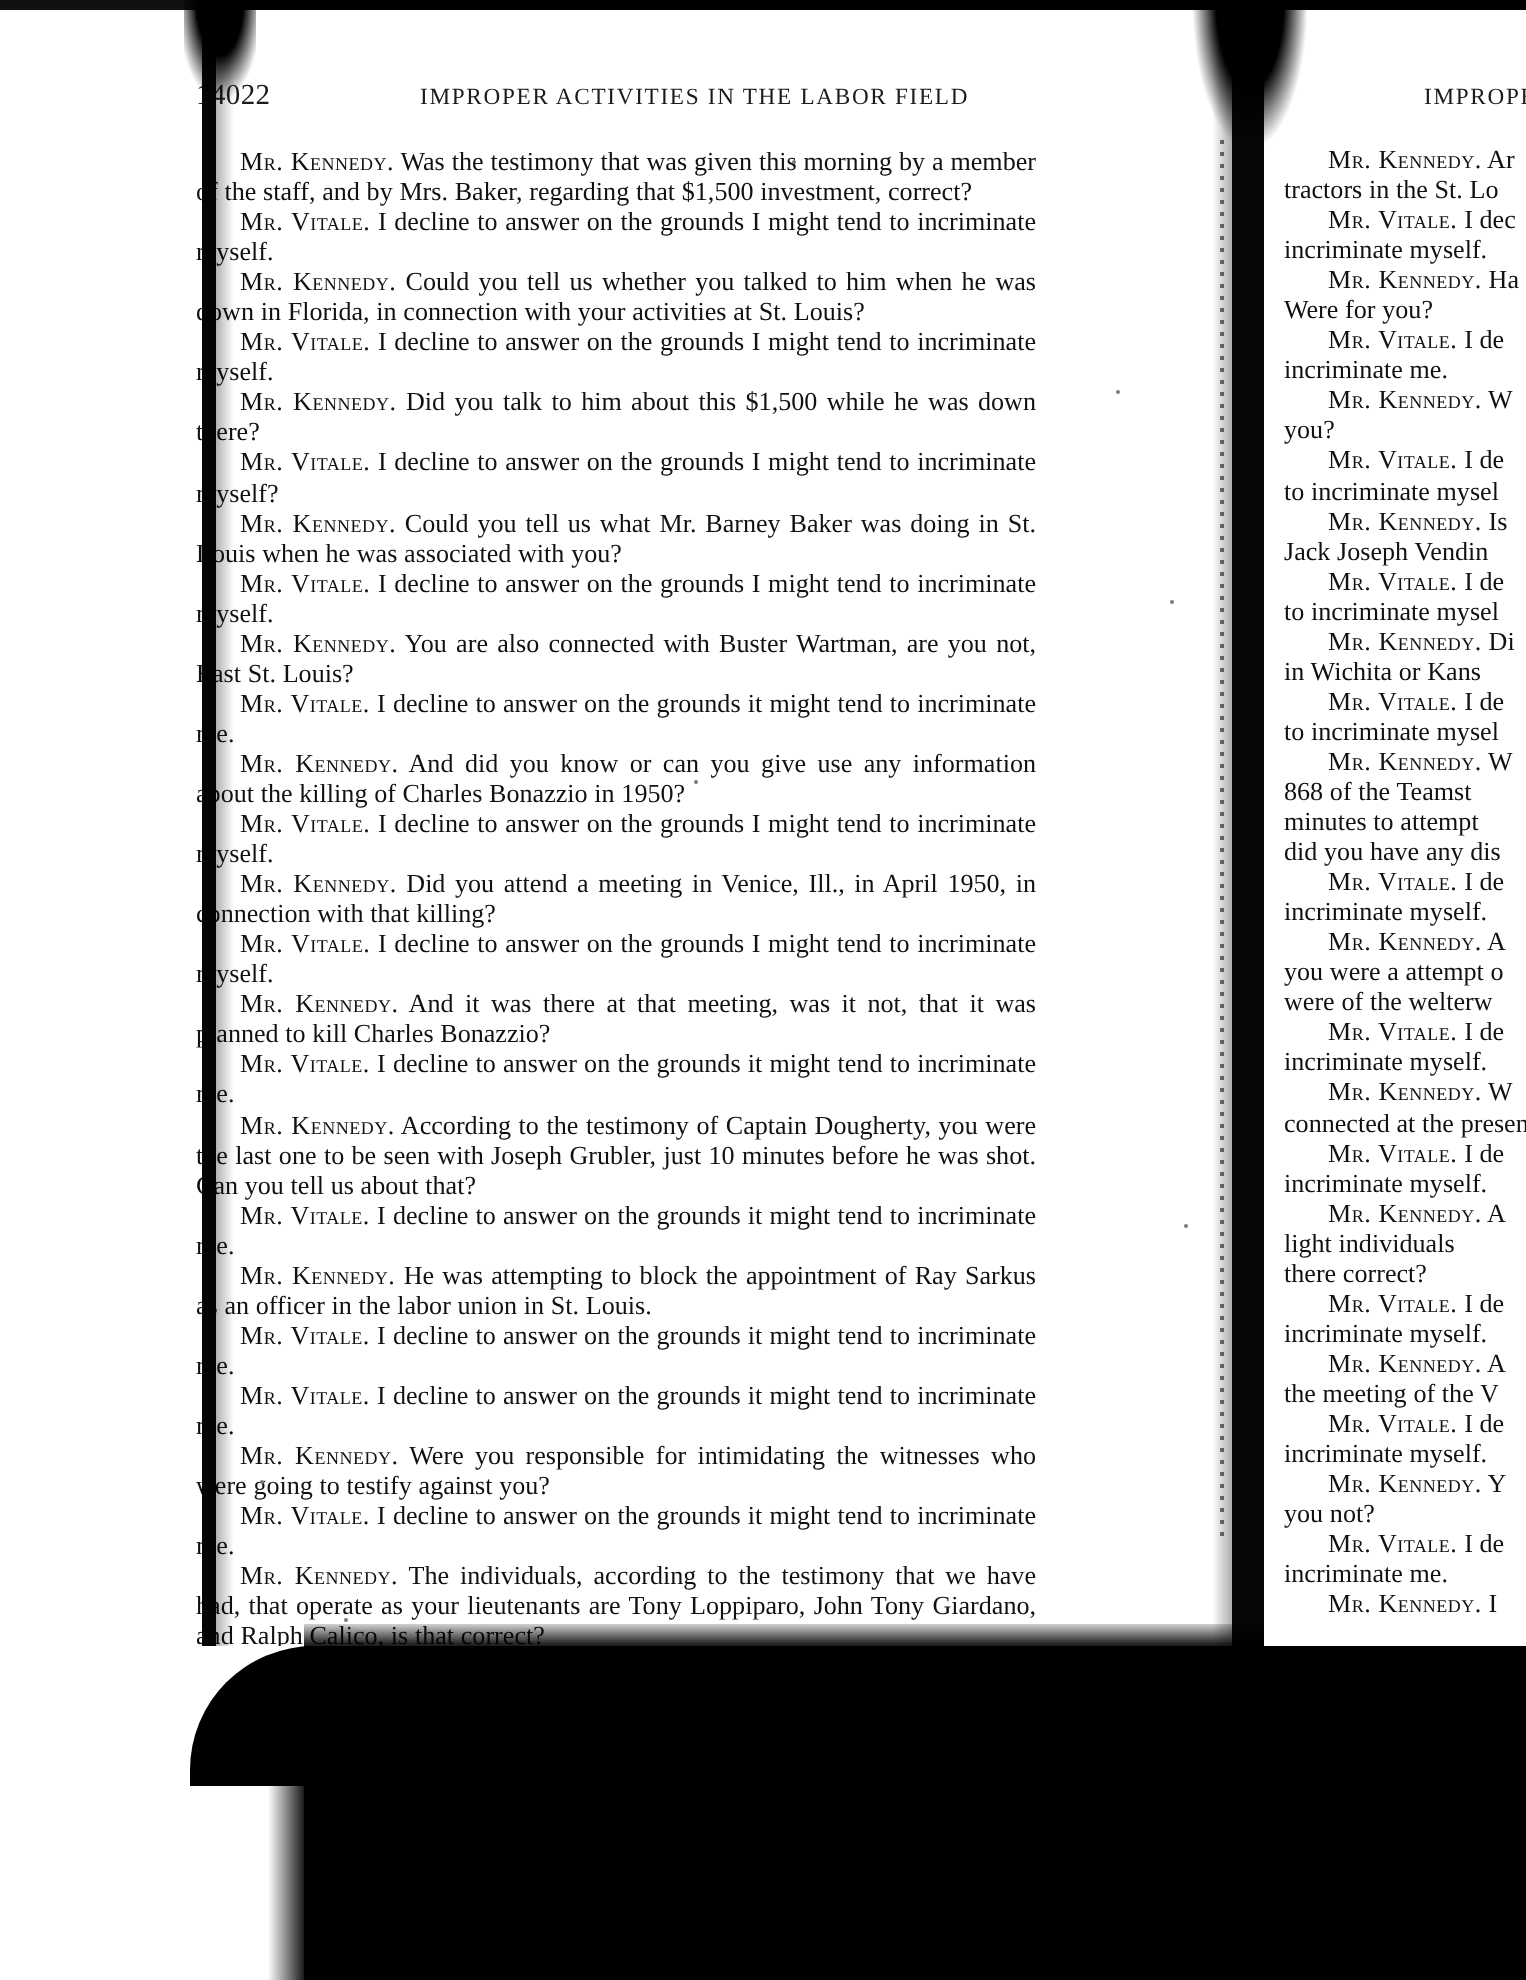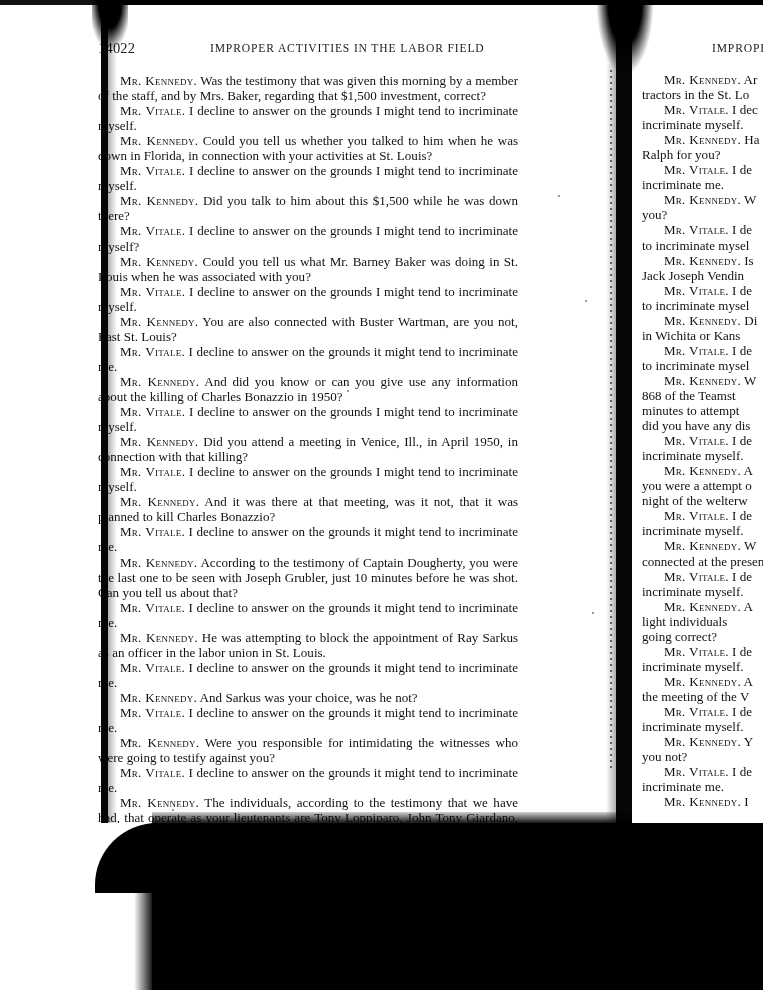--- a/index.html
+++ b/index.html
@@ -286,21 +286,20 @@
         <div class="para"><span class="spk">Mr. Kennedy.</span><span> And did you know or can you give use any information about the killing of Charles Bonazzio in 1950?</span></div>
         <div class="para"><span class="spk">Mr. Vitale.</span><span> I decline to answer on the grounds I might tend to incriminate myself.</span></div>
         <div class="para"><span class="spk">Mr. Kennedy.</span><span> Did you attend a meeting in Venice, Ill., in April 1950, in connection with that killing?</span></div>
         <div class="para"><span class="spk">Mr. Vitale.</span><span> I decline to answer on the grounds I might tend to incriminate myself.</span></div>
         <div class="para"><span class="spk">Mr. Kennedy.</span><span> And it was there at that meeting, was it not, that it was planned to kill Charles Bonazzio?</span></div>
         <div class="para"><span class="spk">Mr. Vitale.</span><span> I decline to answer on the grounds it might tend to incriminate me.</span></div>
         <div class="para"><span class="spk">Mr. Kennedy.</span><span> According to the testimony of Captain Dougherty, you were the last one to be seen with Joseph Grubler, just 10 minutes before he was shot. Can you tell us about that?</span></div>
         <div class="para"><span class="spk">Mr. Vitale.</span><span> I decline to answer on the grounds it might tend to incriminate me.</span></div>
         <div class="para"><span class="spk">Mr. Kennedy.</span><span> He was attempting to block the appointment of Ray Sarkus as an officer in the labor union in St. Louis.</span></div>
         <div class="para"><span class="spk">Mr. Vitale.</span><span> I decline to answer on the grounds it might tend to incriminate me.</span></div>
-        <div class="para"><span class="spk">Mr. Kennedy.</span><span> And Sarkus was your choice, was he not?</span></div>
         <div class="para"><span class="spk">Mr. Vitale.</span><span> I decline to answer on the grounds it might tend to incriminate me.</span></div>
         <div class="para"><span class="spk">Mr. Kennedy.</span><span> Were you responsible for intimidating the witnesses who were going to testify against you?</span></div>
         <div class="para"><span class="spk">Mr. Vitale.</span><span> I decline to answer on the grounds it might tend to incriminate me.</span></div>
         <div class="para"><span class="spk">Mr. Kennedy.</span><span> The individuals, according to the testimony that we have had, that operate as your lieutenants are Tony Loppiparo, John Tony Giardano, and Ralph Calico, is that correct?</span></div>
         <div class="para"><span class="spk">Mr. Vitale.</span><span> I decline to answer on the grounds it might tend to incriminate me.</span></div>
       </div>
   </div>
 
   <div class="gutter-right"></div>
   <div class="gutter-right-softL"></div>
@@ -311,21 +310,21 @@
     <div class="col-right" style="left:10px; top:35px;">
       <div class="running-head">
         <span class="head-title">IMPROPER</span>
       </div>
       <div id="right-body">
           <div class="para" style="text-indent: 22px;"><span class="spk">Mr. Kennedy.</span><span> Ar</span></div>
           <div class="para" style="text-indent: 0px;"><span>tractors in the St. Lo</span></div>
           <div class="para" style="text-indent: 22px;"><span class="spk">Mr. Vitale.</span><span> I dec</span></div>
           <div class="para" style="text-indent: 0px;"><span>incriminate myself.</span></div>
           <div class="para" style="text-indent: 22px;"><span class="spk">Mr. Kennedy.</span><span> Ha</span></div>
-          <div class="para" style="text-indent: 0px;"><span>Ralph for you?</span></div>
+          <div class="para" style="text-indent: 0px;"><span>Were for you?</span></div>
           <div class="para" style="text-indent: 22px;"><span class="spk">Mr. Vitale.</span><span> I de</span></div>
           <div class="para" style="text-indent: 0px;"><span>incriminate me.</span></div>
           <div class="para" style="text-indent: 22px;"><span class="spk">Mr. Kennedy.</span><span> W</span></div>
           <div class="para" style="text-indent: 0px;"><span>you?</span></div>
           <div class="para" style="text-indent: 22px;"><span class="spk">Mr. Vitale.</span><span> I de</span></div>
           <div class="para" style="text-indent: 0px;"><span>to incriminate mysel</span></div>
           <div class="para" style="text-indent: 22px;"><span class="spk">Mr. Kennedy.</span><span> Is</span></div>
           <div class="para" style="text-indent: 0px;"><span>Jack Joseph Vendin</span></div>
           <div class="para" style="text-indent: 22px;"><span class="spk">Mr. Vitale.</span><span> I de</span></div>
           <div class="para" style="text-indent: 0px;"><span>to incriminate mysel</span></div>
@@ -334,30 +333,30 @@
           <div class="para" style="text-indent: 22px;"><span class="spk">Mr. Vitale.</span><span> I de</span></div>
           <div class="para" style="text-indent: 0px;"><span>to incriminate mysel</span></div>
           <div class="para" style="text-indent: 22px;"><span class="spk">Mr. Kennedy.</span><span> W</span></div>
           <div class="para" style="text-indent: 0px;"><span>868 of the Teamst</span></div>
           <div class="para" style="text-indent: 0px;"><span>minutes to attempt</span></div>
           <div class="para" style="text-indent: 0px;"><span>did you have any dis</span></div>
           <div class="para" style="text-indent: 22px;"><span class="spk">Mr. Vitale.</span><span> I de</span></div>
           <div class="para" style="text-indent: 0px;"><span>incriminate myself.</span></div>
           <div class="para" style="text-indent: 22px;"><span class="spk">Mr. Kennedy.</span><span> A</span></div>
           <div class="para" style="text-indent: 0px;"><span>you were a attempt o</span></div>
-          <div class="para" style="text-indent: 0px;"><span>night of the welterw</span></div>
+          <div class="para" style="text-indent: 0px;"><span>were of the welterw</span></div>
           <div class="para" style="text-indent: 22px;"><span class="spk">Mr. Vitale.</span><span> I de</span></div>
           <div class="para" style="text-indent: 0px;"><span>incriminate myself.</span></div>
           <div class="para" style="text-indent: 22px;"><span class="spk">Mr. Kennedy.</span><span> W</span></div>
           <div class="para" style="text-indent: 0px;"><span>connected at the presen</span></div>
           <div class="para" style="text-indent: 22px;"><span class="spk">Mr. Vitale.</span><span> I de</span></div>
           <div class="para" style="text-indent: 0px;"><span>incriminate myself.</span></div>
           <div class="para" style="text-indent: 22px;"><span class="spk">Mr. Kennedy.</span><span> A</span></div>
           <div class="para" style="text-indent: 0px;"><span>light individuals</span></div>
-          <div class="para" style="text-indent: 0px;"><span>going correct?</span></div>
+          <div class="para" style="text-indent: 0px;"><span>there correct?</span></div>
           <div class="para" style="text-indent: 22px;"><span class="spk">Mr. Vitale.</span><span> I de</span></div>
           <div class="para" style="text-indent: 0px;"><span>incriminate myself.</span></div>
           <div class="para" style="text-indent: 22px;"><span class="spk">Mr. Kennedy.</span><span> A</span></div>
           <div class="para" style="text-indent: 0px;"><span>the meeting of the V</span></div>
           <div class="para" style="text-indent: 22px;"><span class="spk">Mr. Vitale.</span><span> I de</span></div>
           <div class="para" style="text-indent: 0px;"><span>incriminate myself.</span></div>
           <div class="para" style="text-indent: 22px;"><span class="spk">Mr. Kennedy.</span><span> Y</span></div>
           <div class="para" style="text-indent: 0px;"><span>you not?</span></div>
           <div class="para" style="text-indent: 22px;"><span class="spk">Mr. Vitale.</span><span> I de</span></div>
           <div class="para" style="text-indent: 0px;"><span>incriminate me.</span></div>

